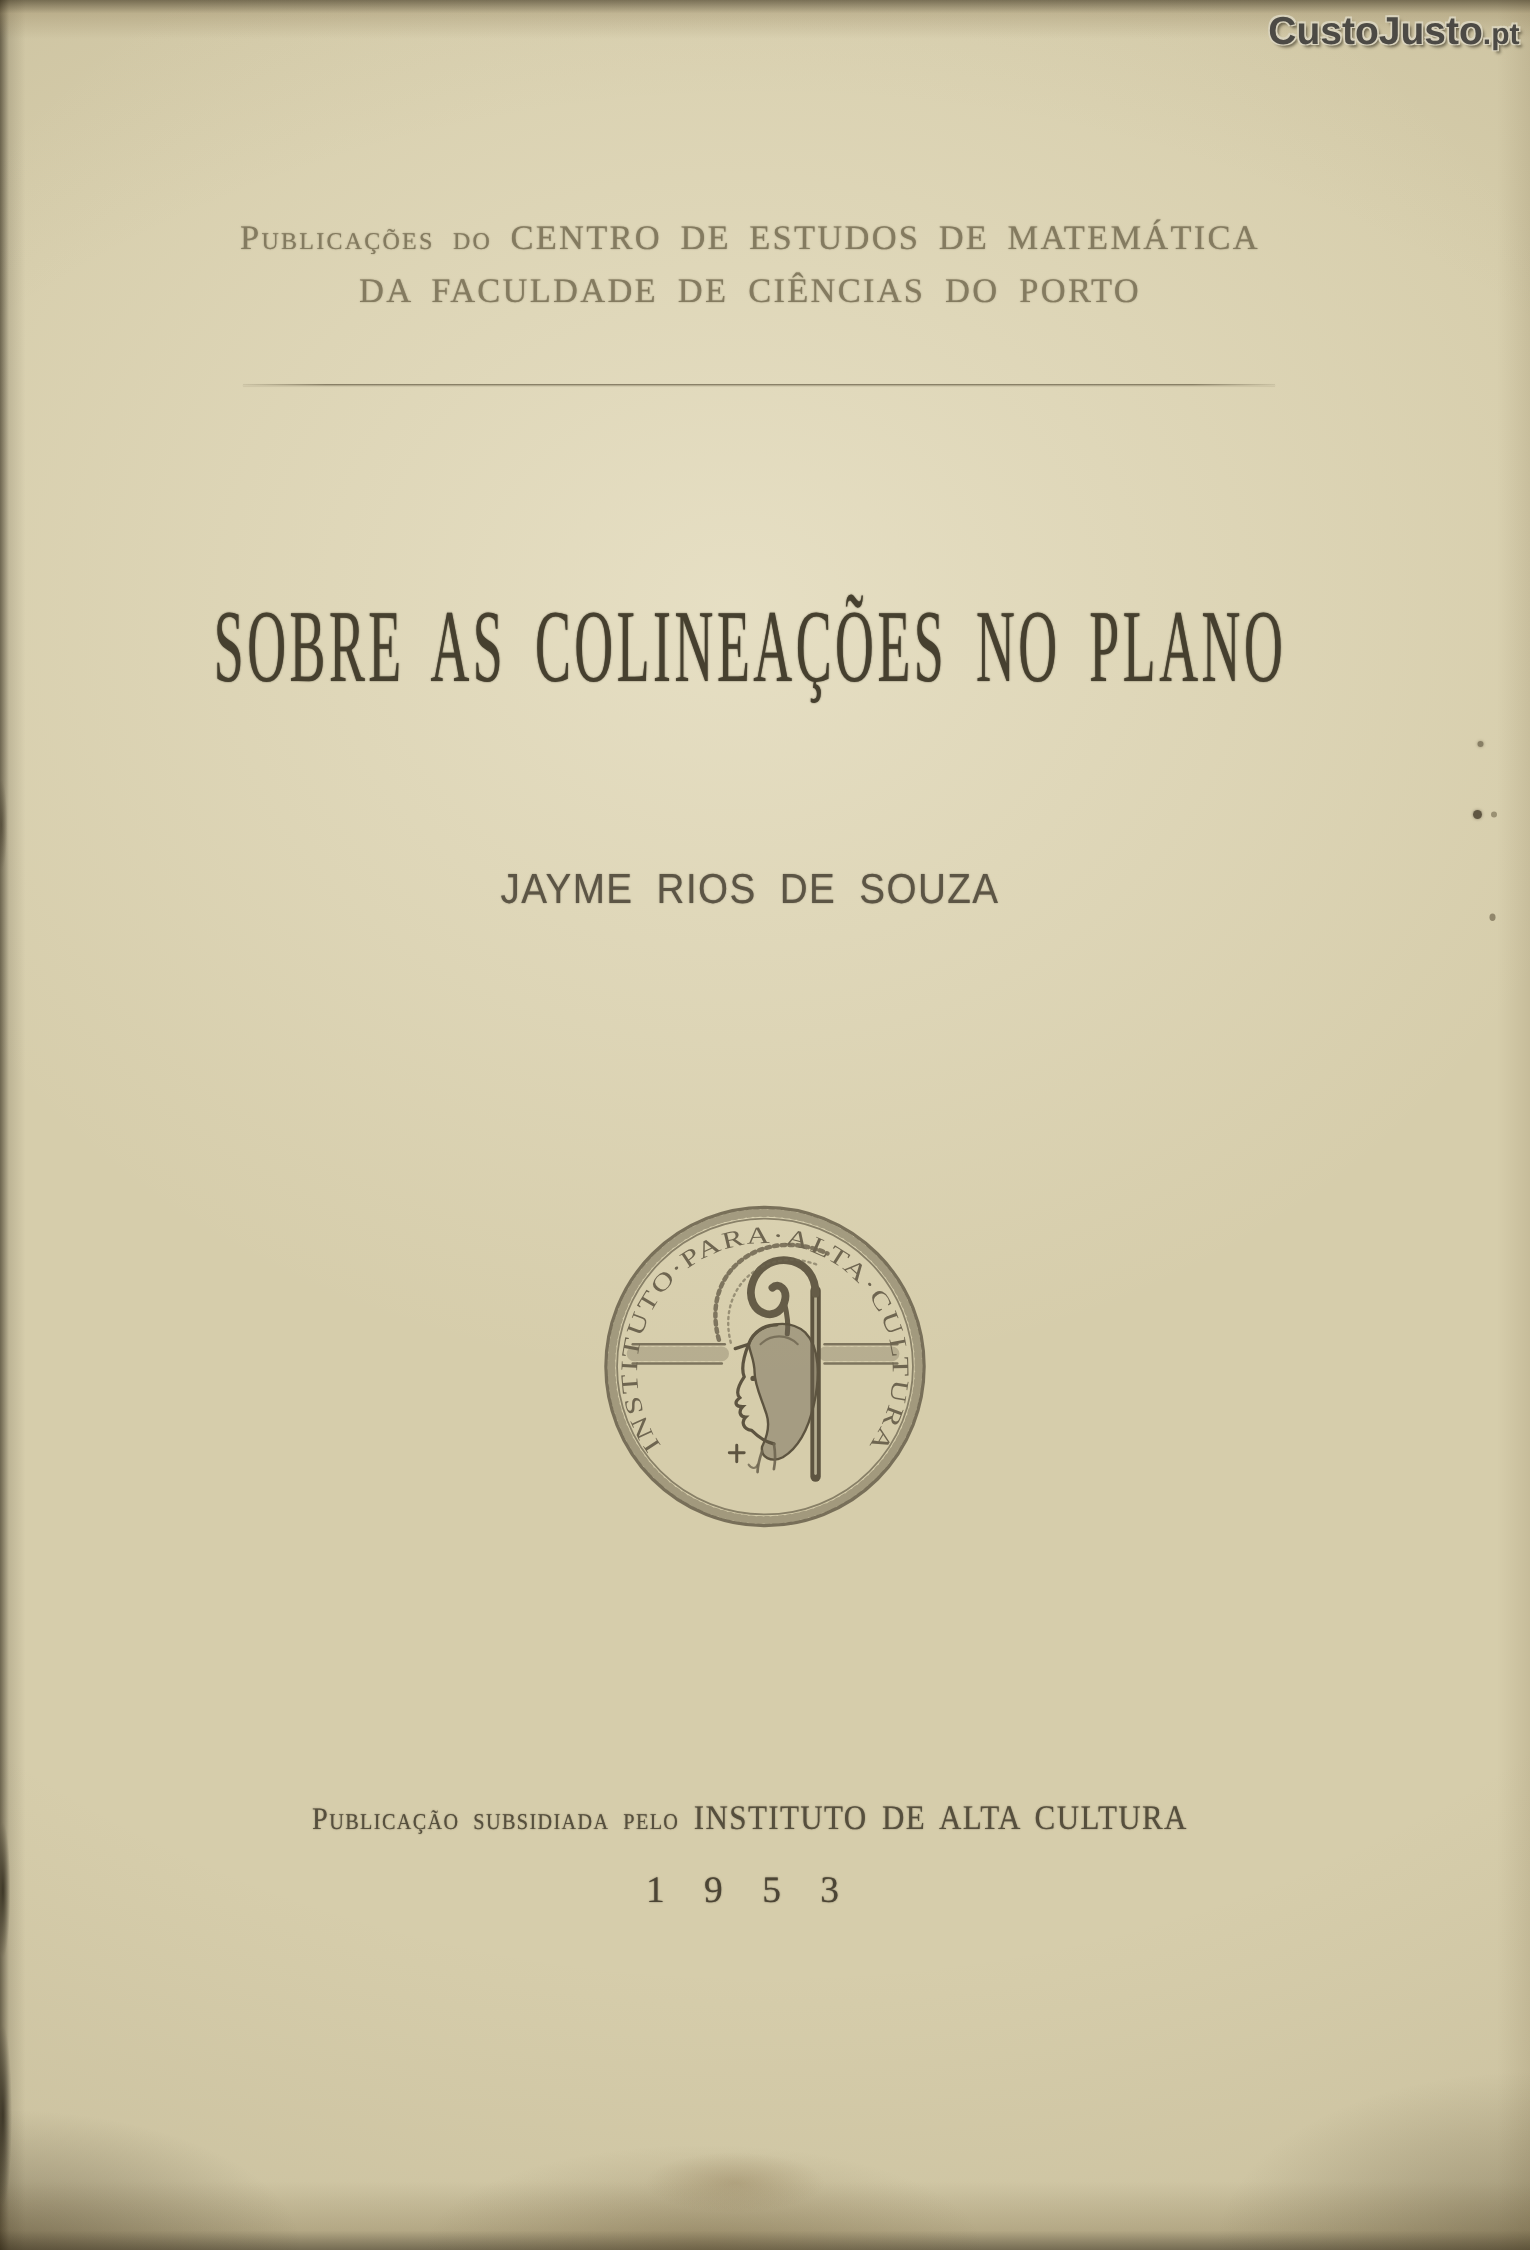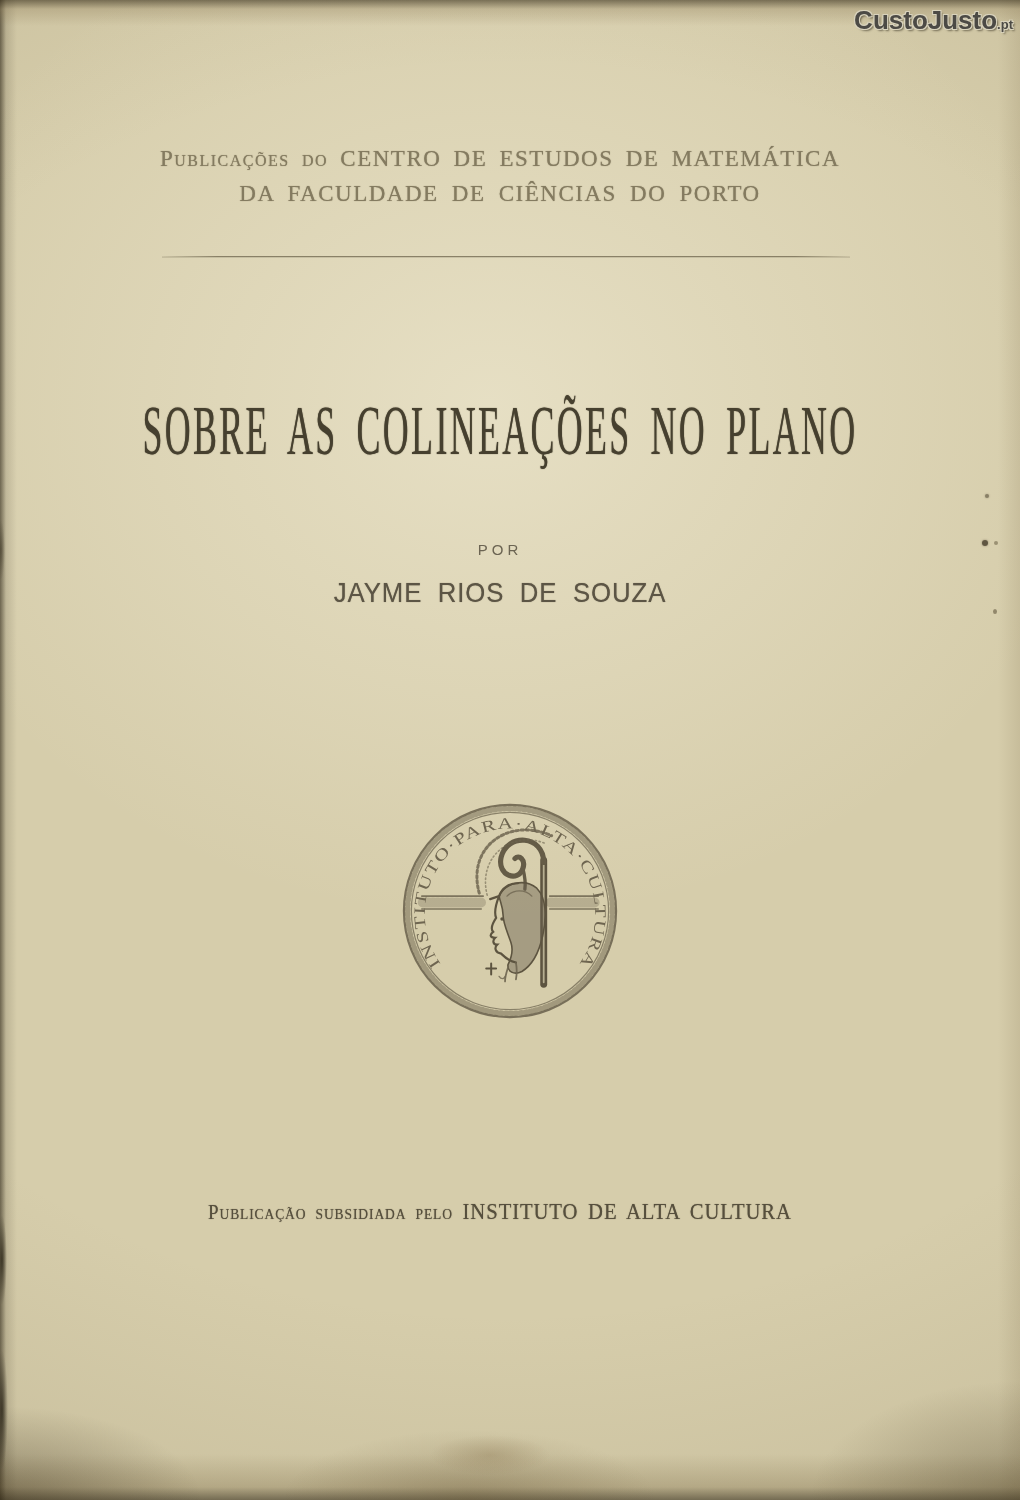--- a/index.html
+++ b/index.html
@@ -34,21 +34,21 @@
 
   .watermark{
     position:absolute;top:5px;right:7px;
     font-family:"Liberation Sans", sans-serif;
     font-weight:bold;color:#4c4a45;letter-spacing:0px;
     text-shadow:
       -1px -1px 0 #d9d3bd, 1px -1px 0 #d9d3bd, -1px 1px 0 #d9d3bd, 1px 1px 0 #d9d3bd,
       2px 2px 2px rgba(40,35,20,0.55);
   }
   .watermark .brand{font-size:26px;}
-  .watermark .tld{font-size:13px;}
+  .watermark .tld{font-size:20px;}
 
   .tx{position:absolute;left:0;width:1000px;text-align:center;white-space:nowrap;color:#56503f;}
 
   .hdr1{top:146px;font-size:23px;letter-spacing:1.5px;word-spacing:5px;color:#847b60;
         text-shadow:0 0 1px rgba(132,123,96,0.9);}
   .hdr1 .sc, .ftr .sc{font-variant:small-caps;}
   .hdr2{top:181px;font-size:23px;letter-spacing:1.5px;word-spacing:6px;color:#847b60;
         text-shadow:0 0 1px rgba(132,123,96,0.9);}
   .issue{top:219px;font-family:"Liberation Sans", sans-serif;font-weight:bold;font-size:15px;
          letter-spacing:3px;word-spacing:8px;color:#7e765c;text-shadow:0 0 1px rgba(126,118,92,0.8);}
@@ -92,21 +92,20 @@
 
   <div class="tx hdr2">DA FACULDADE DE CIÊNCIAS DO PORTO</div>
 
   <div class="tx hdr1"><span class="sc">Publicações do</span> <span>CENTRO DE ESTUDOS DE MATEMÁTICA</span></div>
 
 
   <div class="rule"></div>
 
   <div class="tx title">SOBRE AS COLINEAÇÕES NO PLANO</div>
 
-  <div class="tx por">POR</div>
 
   <div class="tx author">JAYME RIOS DE SOUZA</div>
 
   <svg class="seal" viewBox="0 0 230 230" xmlns="http://www.w3.org/2000/svg">
     <g fill="none" stroke="#6e6550" stroke-linecap="round">
 
       <circle cx="115" cy="115" r="107" stroke-width="2.2" opacity="0.9"></circle>
       <circle cx="115" cy="115" r="99.5" stroke-width="1.2" opacity="0.75"></circle>
       <circle cx="115" cy="115" r="103.3" stroke-width="5.4" stroke-dasharray="1.8 3.2" opacity="0.5"></circle>
 
@@ -148,14 +147,15 @@
         </defs>
         <text font-family="Liberation Serif, serif" font-size="16" letter-spacing="1" fill="#6e6550" stroke="none">
           <textPath href="#ringpath" xlink:href="#ringpath" startOffset="2" textLength="378" lengthAdjust="spacingAndGlyphs">INSTITUTO·PARA·ALTA·CULTURA</textPath>
         </text>
       </g>
     </g>
   </svg>
 
   <div class="tx ftr"><span class="sc">Publicação subsidiada pelo</span> <span>INSTITUTO DE ALTA CULTURA</span></div>
 
+  <div class="tx year">1 9 5 3</div>
 
 </div>
 
 </body></html>

